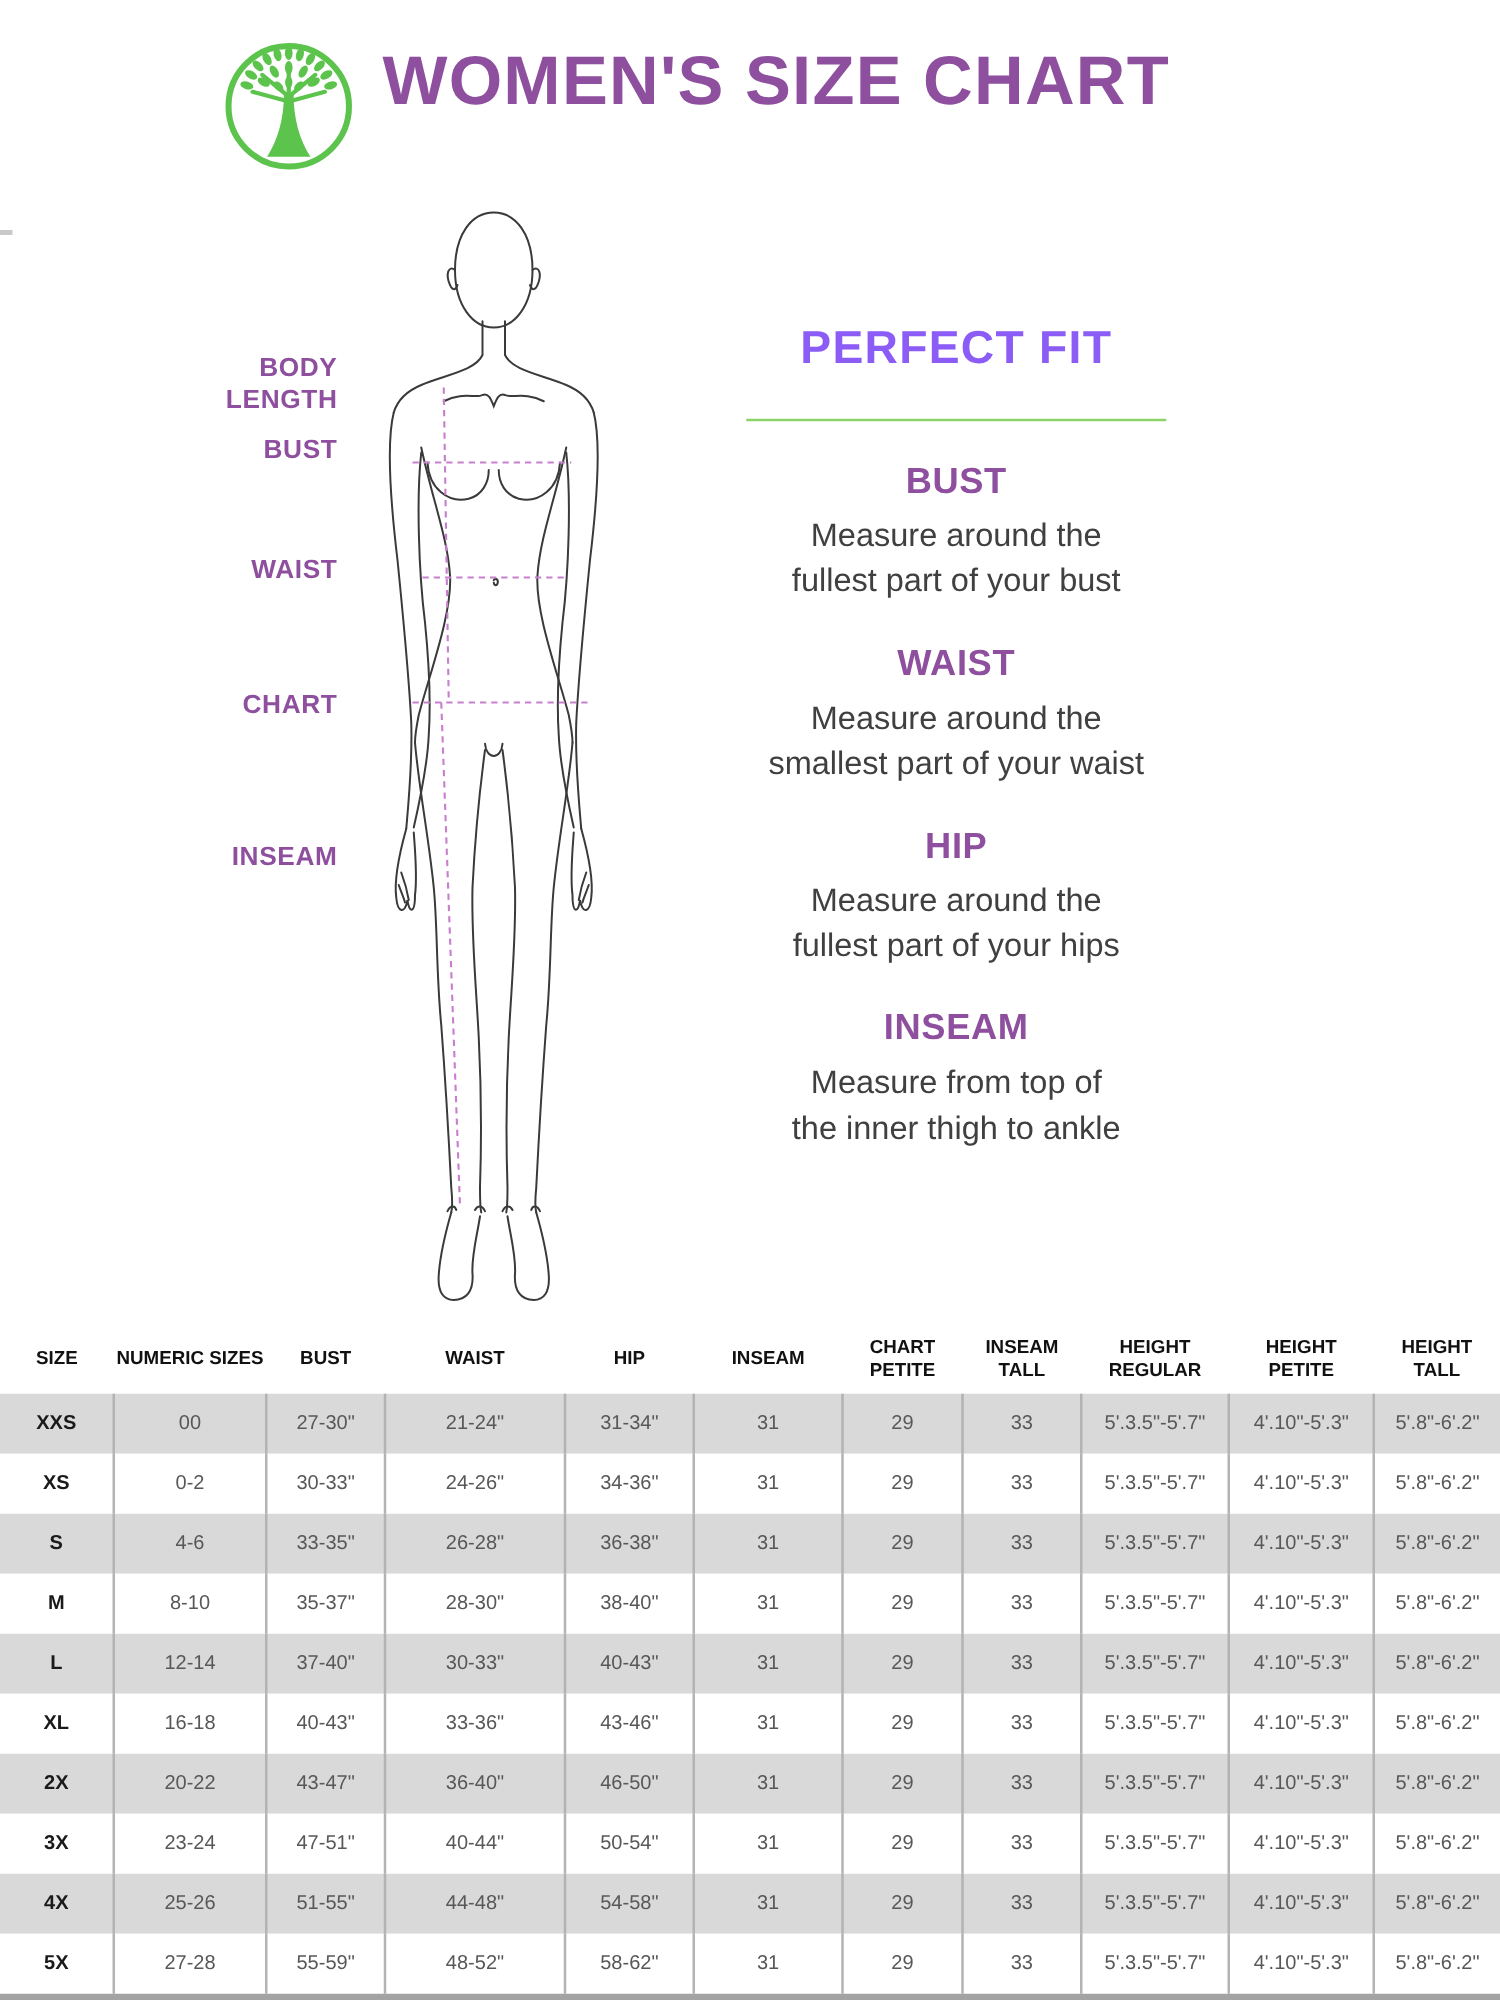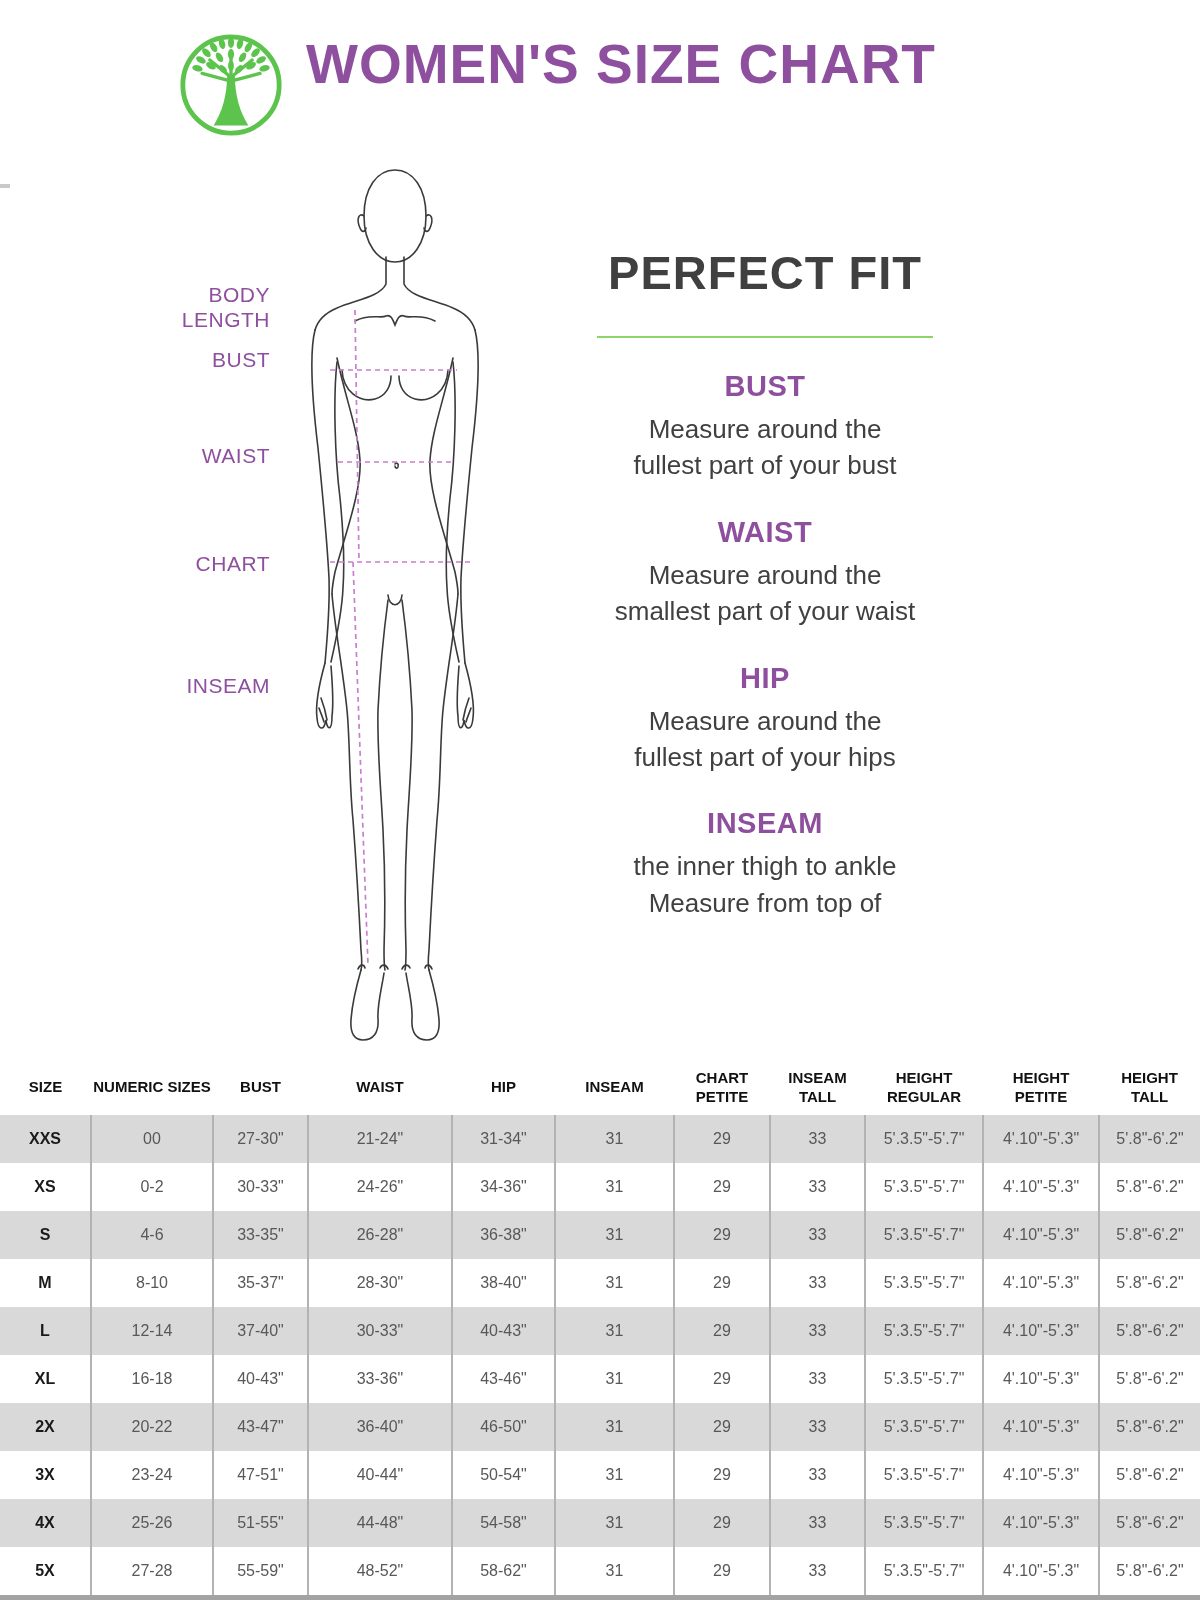--- a/index.html
+++ b/index.html
@@ -9,33 +9,33 @@
   }
   
   .page-header{position:absolute;left:178px;top:32px;display:flex;align-items:flex-start;gap:22px;}
   .logo{width:106px;height:106px;flex:0 0 auto;}
   .page-title{
     color:#8e4f9e;font-size:55px;font-weight:800;letter-spacing:1px;white-space:nowrap;
   }
   
   .croquis{position:absolute;left:285px;top:158px;width:230px;height:890px;}
   .fig-label{
-    position:absolute;color:#8e4f9e;font-weight:400;font-size:21px;text-align:right;
+    position:absolute;color:#8e4f9e;font-weight:700;font-size:21px;text-align:right;
     width:130px;letter-spacing:.5px;line-height:1.18;
   }
   .lbl-bodylength{left:140px;top:283px;}
   .lbl-bust{left:140px;top:348px;}
   .lbl-waist{left:140px;top:444px;}
   .lbl-hips{left:140px;top:552px;}
   .lbl-inseam{left:140px;top:674px;}
   .edge-mark{position:absolute;left:0;top:184px;width:10px;height:4px;background:#c9c9c9;}
   
   .fit-guide{position:absolute;left:585px;top:243px;width:360px;text-align:center;}
   .fit-h1{color:#8e4f9e;font-size:38px;font-weight:800;letter-spacing:.5px;}
-  .fit-h2{color:#404040;font-size:47px;font-weight:800;letter-spacing:1px;margin-top:2px;}
+  .fit-h2{color:#8b5cf6;font-size:37px;font-weight:800;letter-spacing:1px;margin-top:14px;}
   .fit-divider{height:2px;background:#8cd36a;margin:36px 12px 0 12px;border:none;}
   .fit-section{margin-top:32px;}
   .fit-section .sec-title{color:#8e4f9e;font-size:29px;font-weight:800;letter-spacing:.5px;margin-top:28px;}
   .fit-section .sec-body{color:#404040;font-size:26px;line-height:1.4;margin-top:8px;}
   
   .table-wrap{position:absolute;left:0;top:1060px;width:1007px;}
   table.size-table{width:1200px;border-collapse:collapse;table-layout:fixed;}
   .size-table th{
     font-size:15px;font-weight:800;color:#111;text-align:center;vertical-align:middle;
     height:55px;line-height:1.25;padding:0 2px;background:#fff;
@@ -177,22 +177,22 @@
     <div class="sec-title">HIP</div>
     <div class="sec-body">
       <div>Measure around the</div>
       <div>fullest part of your hips</div>
     </div>
   </div>
 
   <div class="fit-section">
     <div class="sec-title">INSEAM</div>
     <div class="sec-body">
+      <div>Measure from top of</div>
       <div>the inner thigh to ankle</div>
-      <div>Measure from top of</div>
     </div>
   </div>
 </div>
 
 <div class="table-wrap">
   <table class="size-table">
     <colgroup>
       <col style="width:91px">
         <col style="width:122px">
         <col style="width:95px">

